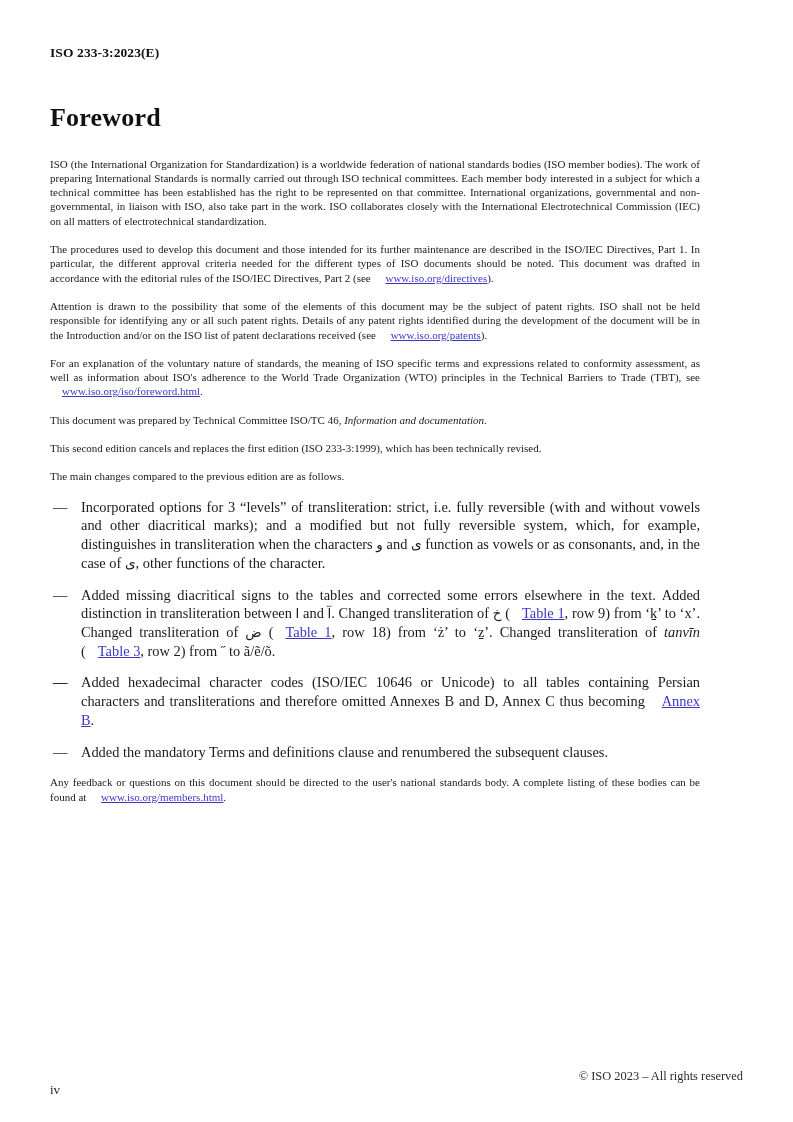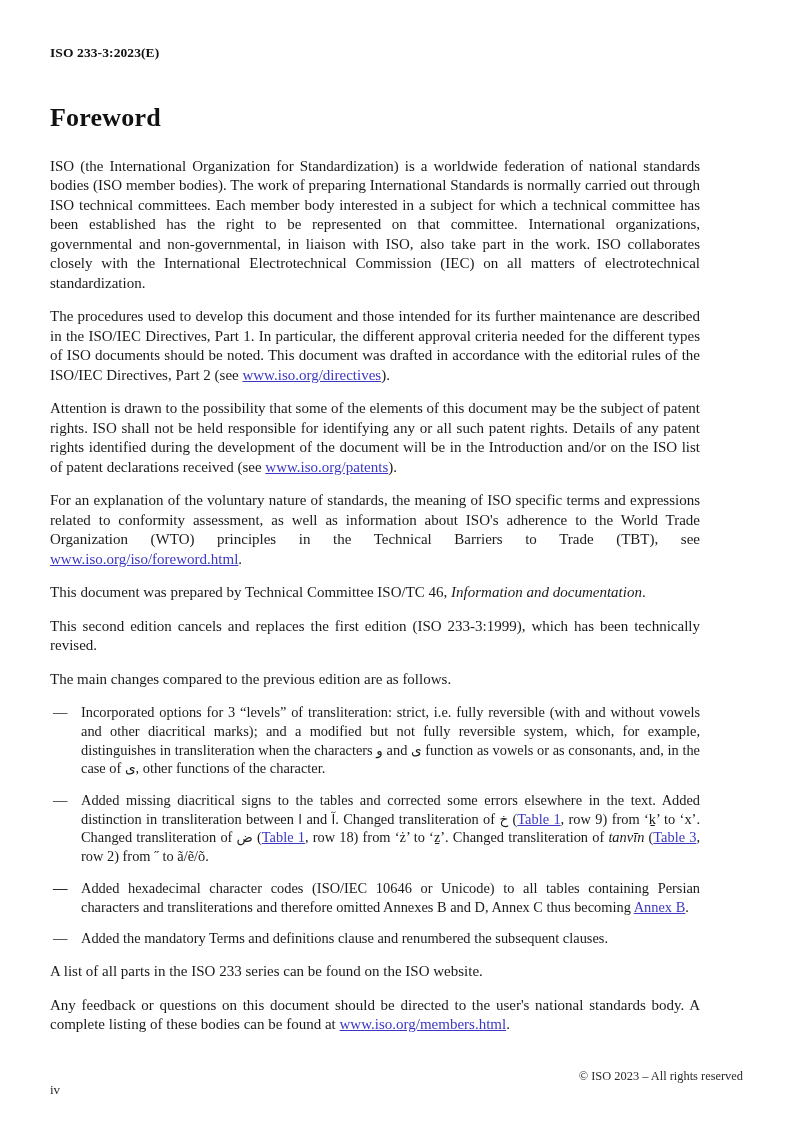--- a/index.html
+++ b/index.html
@@ -46,21 +46,21 @@
   h1.foreword {
     font-size: 26px;
     font-weight: bold;
     margin: 0 0 24px 0;
     letter-spacing: 0.2px;
     color: #111111;
     line-height: 1.1;
   }
 
   p.para {
-    font-size: 15px;
+    font-size: 11px;
     line-height: 1.30;
     margin: 0 0 14px 0;
     text-align: justify;
     text-justify: inter-word;
     color: #1a1a1a;
     hyphens: none;
   }
 
   
   ul.changes {
@@ -84,20 +84,21 @@
     top: 0;
     width: 16px;
     text-align: left;
     color: #1a1a1a;
   }
 
   a.xlink, .xlink {
     color: #3b37c4;
     text-decoration: underline;
     text-underline-offset: 1px;
+    margin-left: 12px;
   }
 
   .ital { font-style: italic; }
   .ar {
     font-family: "DejaVu Sans", sans-serif;
     font-size: 13.5px;
     direction: rtl;
     unicode-bidi: isolate;
   }
 
@@ -159,21 +160,20 @@
       <li><span class="dash">—</span><span>Added missing diacritical signs to the tables and corrected some errors elsewhere in the text. Added distinction in transliteration between </span><span class="ar">ا</span><span> and </span><span class="ar">آ</span><span>. Changed transliteration of </span><span class="ar">خ</span><span> (</span><a class="xlink" href="#">Table 1</a><span>, row 9) from ‘ḵ’ to ‘x’. Changed transliteration of </span><span class="ar">ض</span><span> (</span><a class="xlink" href="#">Table 1</a><span>, row 18) from ‘ż’ to ‘ẕ’. Changed transliteration of </span><span class="ital">tanvīn</span><span> (</span><a class="xlink" href="#">Table 3</a><span>, row 2) from ˝ to ã/ẽ/õ.</span></li>
 
       <li><span class="dash">—</span></li>
 
       <li><span class="dash">—</span><span>Added hexadecimal character codes (ISO/IEC 10646 or Unicode) to all tables containing Persian characters and transliterations and therefore omitted Annexes B and D, Annex C thus becoming </span><a class="xlink" href="#">Annex B</a><span>.</span></li>
 
       <li><span class="dash">—</span><span>Added the mandatory Terms and definitions clause and renumbered the subsequent clauses.</span></li>
 
     </ul>
 
-    <p class="para"><span>A list of all parts in the ISO 233 series can be found on the ISO website.</span></p>
 
     <p class="para"><span>Any feedback or questions on this document should be directed to the user's national standards body. A complete listing of these bodies can be found at </span><a class="xlink" href="#">www.iso.org/members.html</a><span>.</span></p>
 
   </div>
 
   <div class="doc-footer">
     <div class="folio">iv</div>
     <div class="copyright">© ISO 2023 – All rights reserved</div>
   </div>
 

